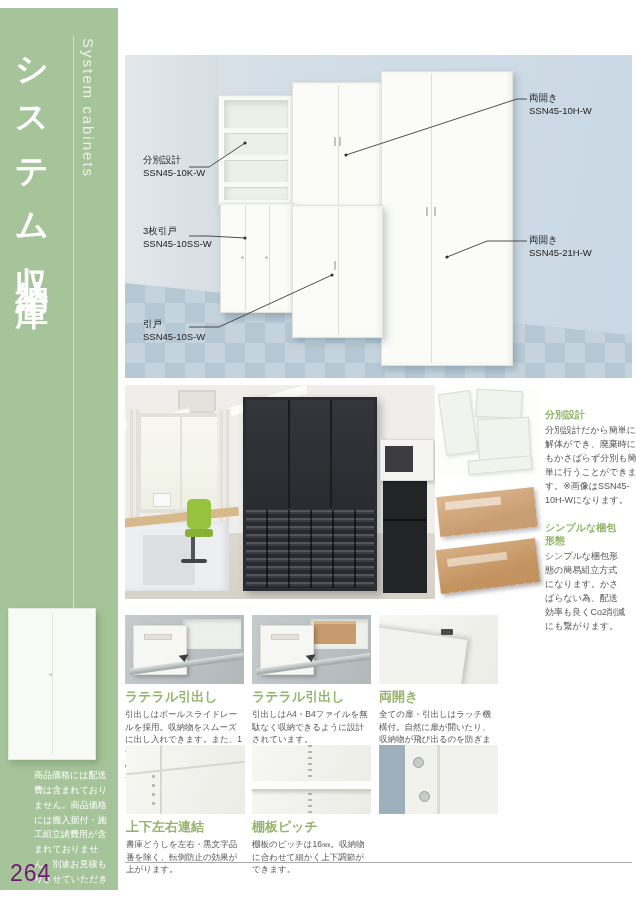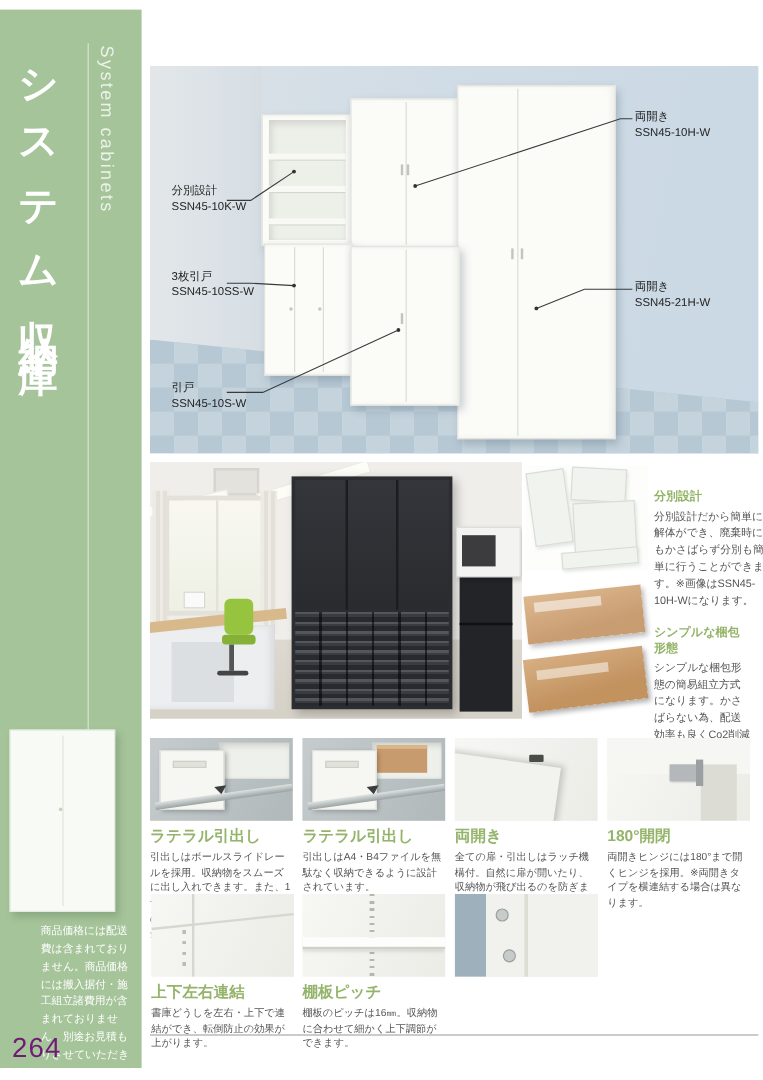--- a/index.html
+++ b/index.html
@@ -314,42 +314,30 @@
     <div class="dphoto ph-white">
       <div class="latch-door"></div>
       <div class="latch-slot"></div>
     </div>
     <div class="dcap">
       <h5>両開き</h5>
       <p>全ての扉・引出しはラッチ機構付。自然に扉が開いたり、収納物が飛び出るのを防ぎます。</p>
     </div>
   </div>
 
-  <div class="dcol" style="left:506px;top:615px;">
-    <div class="dphoto ph-white">
-      <div class="hinge-top"></div>
-      <div class="hinge-door"></div>
-      <div class="hinge-bracket"></div>
-      <div class="hinge-pin"></div>
-    </div>
-    <div class="dcap">
-      <h5>180°開閉</h5>
-      <p>両開きヒンジには180°まで開くヒンジを採用。※両開きタイプを横連結する場合は異なります。</p>
-    </div>
-  </div>
 
   <div class="dcol" style="left:126px;top:745px;">
     <div class="dphoto ph-white">
       <div class="joint-h"></div>
       <div class="joint-v"></div>
       <div class="joint-dots"></div>
     </div>
     <div class="dcap">
       <h5>上下左右連結</h5>
-      <p>書庫どうしを左右・上下で連結ができ、転倒防止の効果が上がります。</p>
+      <p>書庫どうしを左右・黒文字品番を除く、転倒防止の効果が上がります。</p>
     </div>
   </div>
 
   <div class="dcol" style="left:252px;top:745px;">
     <div class="dphoto ph-white">
       <div class="pitch-strip"></div>
       <div class="shelf-bar"></div>
     </div>
     <div class="dcap">
       <h5>棚板ピッチ</h5>

